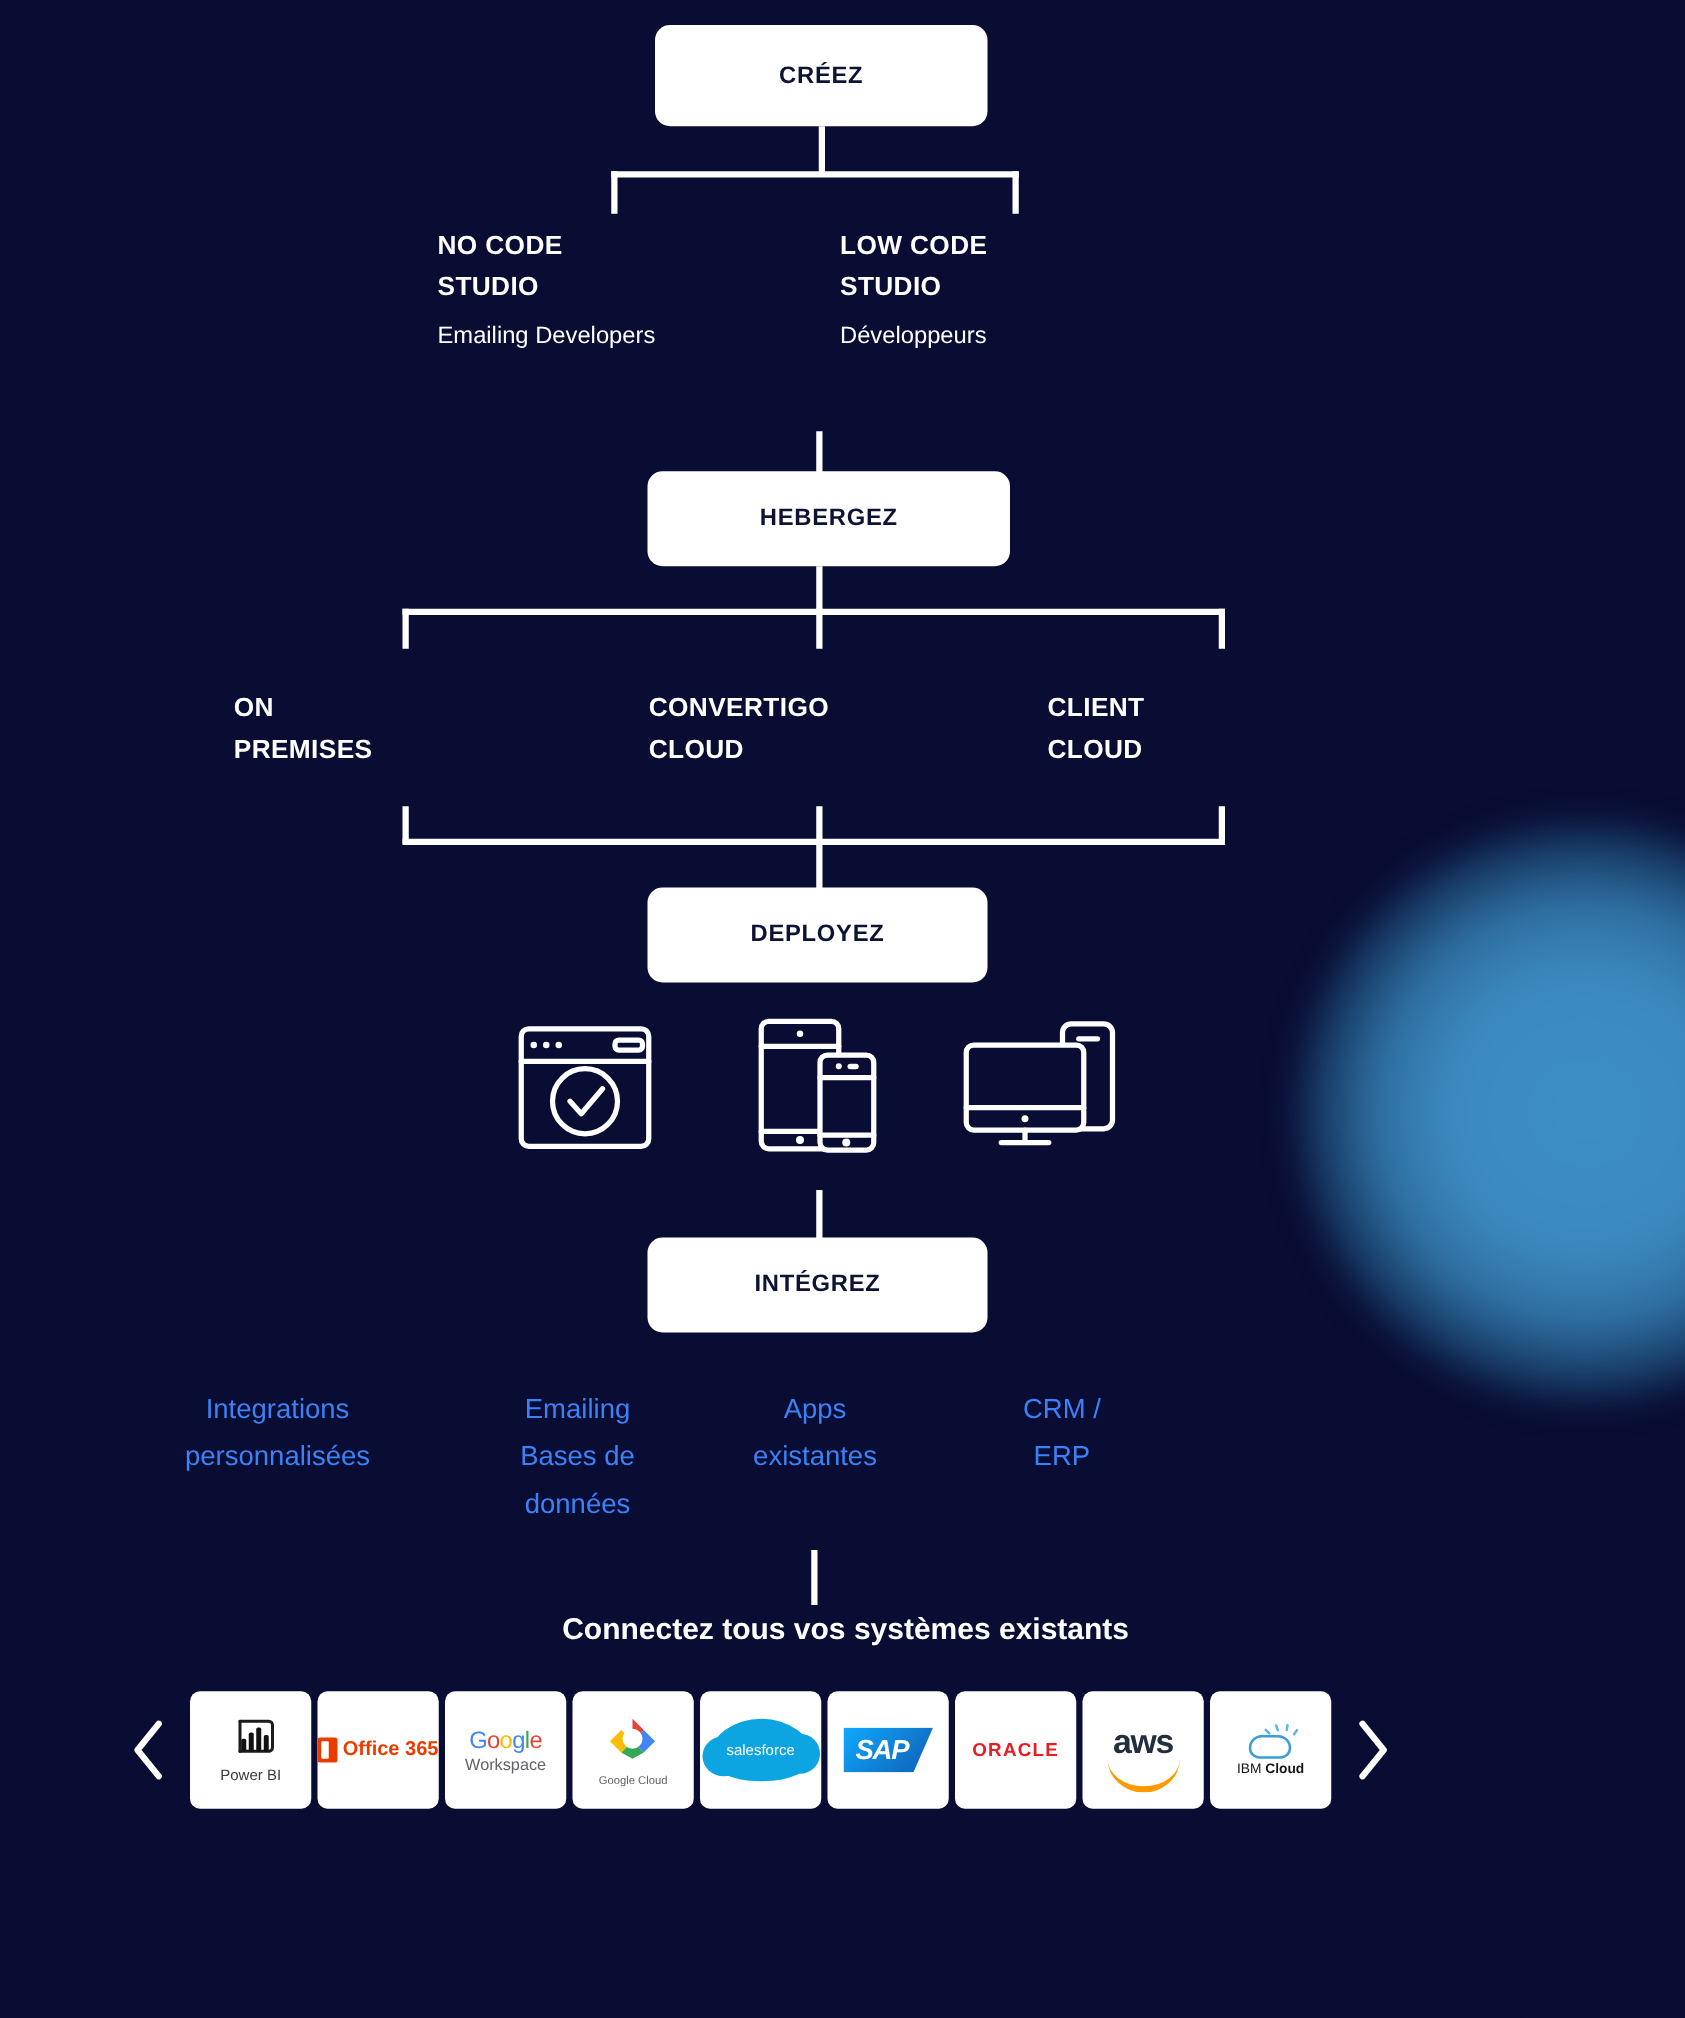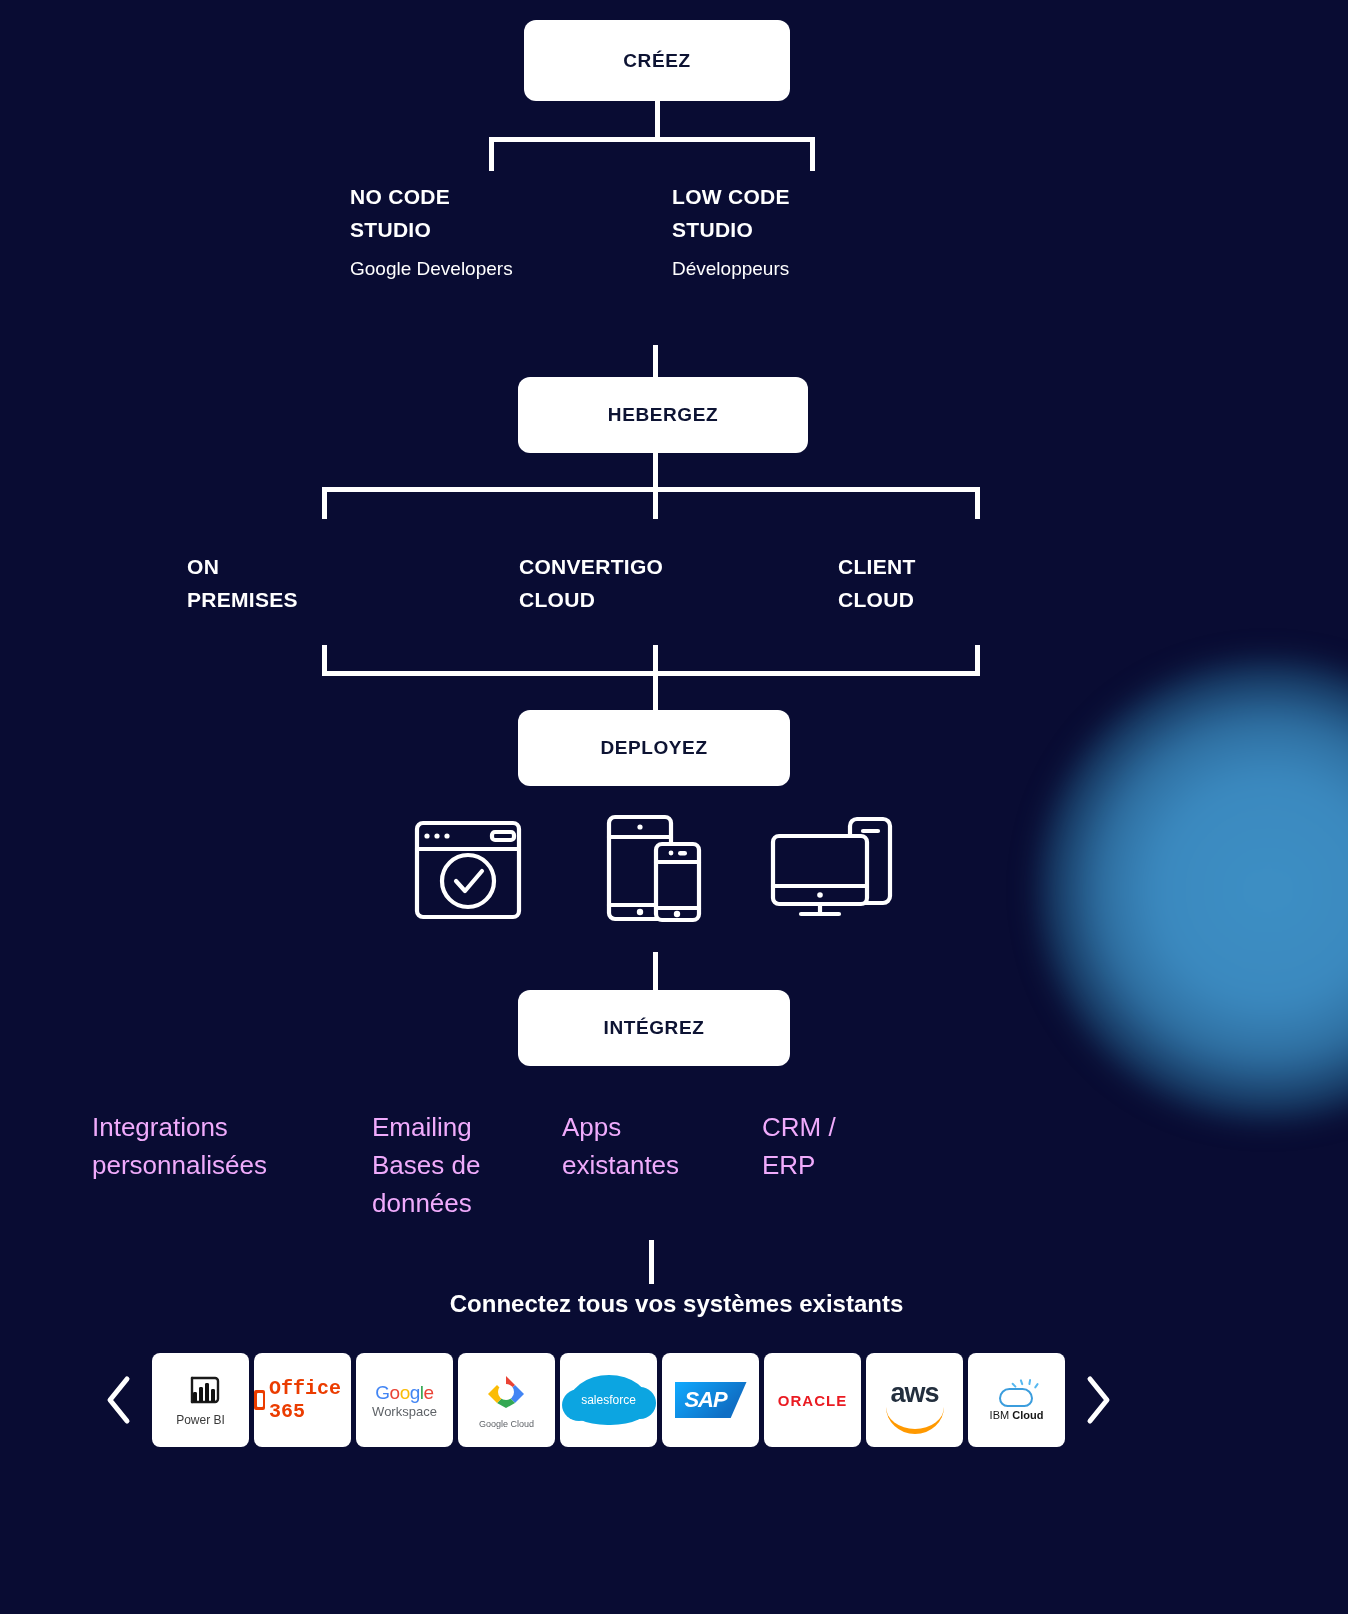--- a/index.html
+++ b/index.html
@@ -82,22 +82,23 @@
     margin-top: 8px;
   }
 
   
   .devices { position: absolute; left: 390px; top: 812px; width: 530px; height: 115px; z-index: 3; }
   .dev-icon { position: absolute; }
 
   
   .integ {
     position: absolute;
-    color: #f0abfc;
-    font-size: 26px;
+    text-align: center;
+    color: #3b82f6;
+    font-size: 22px;
     line-height: 38px;
     z-index: 3;
   }
 
   
   .caption {
     position: absolute;
     left: 5px; right: 0;
     top: 1290px;
     text-align: center;
@@ -146,21 +147,21 @@
     cursor: pointer;
     overflow: hidden;
   }
 
   
   .lg-label { font-size: 12px; color: #3a3a3a; margin-top: 3px; }
 
   .o365 { display: flex; align-items: center; gap: 4px; }
   .o365 .mark { width: 16px; height: 20px; background: #eb3c00; border-radius: 2px; position: relative; }
   .o365 .mark::after { content:""; position:absolute; left:3px; top:3px; width:6px; height:14px; background:#fff; border-radius:1px;}
-  .o365 .txt { font-size: 20px; color: #eb3c00; font-weight: 600; font-family: Liberation Mono, monospace; }
+  .o365 .txt { font-size: 16px; color: #eb3c00; font-weight: 600; }
 
   .azure { display: flex; align-items: center; gap: 5px; }
   .azure .grid { display: grid; grid-template-columns: 11px 11px; grid-template-rows: 11px 11px; gap: 2px; }
   .azure .grid i:nth-child(1){ background:#f25022; }
   .azure .grid i:nth-child(2){ background:#7fba00; }
   .azure .grid i:nth-child(3){ background:#00a4ef; }
   .azure .grid i:nth-child(4){ background:#ffb900; }
   .azure .t { font-size: 11px; color: #4a4a4a; line-height: 13px; text-align: left; }
 
   .gws { text-align: center; }
@@ -210,21 +211,21 @@
   <div class="ln v" style="left:655px; top:101px; height:40px;"></div>
   <div class="ln h" style="left:489px; top:137px; width:326px;"></div>
   <div class="ln v" style="left:489px; top:137px; height:34px;"></div>
   <div class="ln v" style="left:810px; top:137px; height:34px;"></div>
 
   <div class="branch" style="left:350px; top:180px; width:280px;">
     <div class="title">
       <span>NO CODE</span><br>
       <span>STUDIO</span>
     </div>
-    <div class="sub">Google Developers</div>
+    <div class="sub">Emailing Developers</div>
   </div>
 
   <div class="branch" style="left:672px; top:180px; width:280px;">
     <div class="title">
       <span>LOW CODE</span><br>
       <span>STUDIO</span>
     </div>
     <div class="sub">Développeurs</div>
   </div>
 

